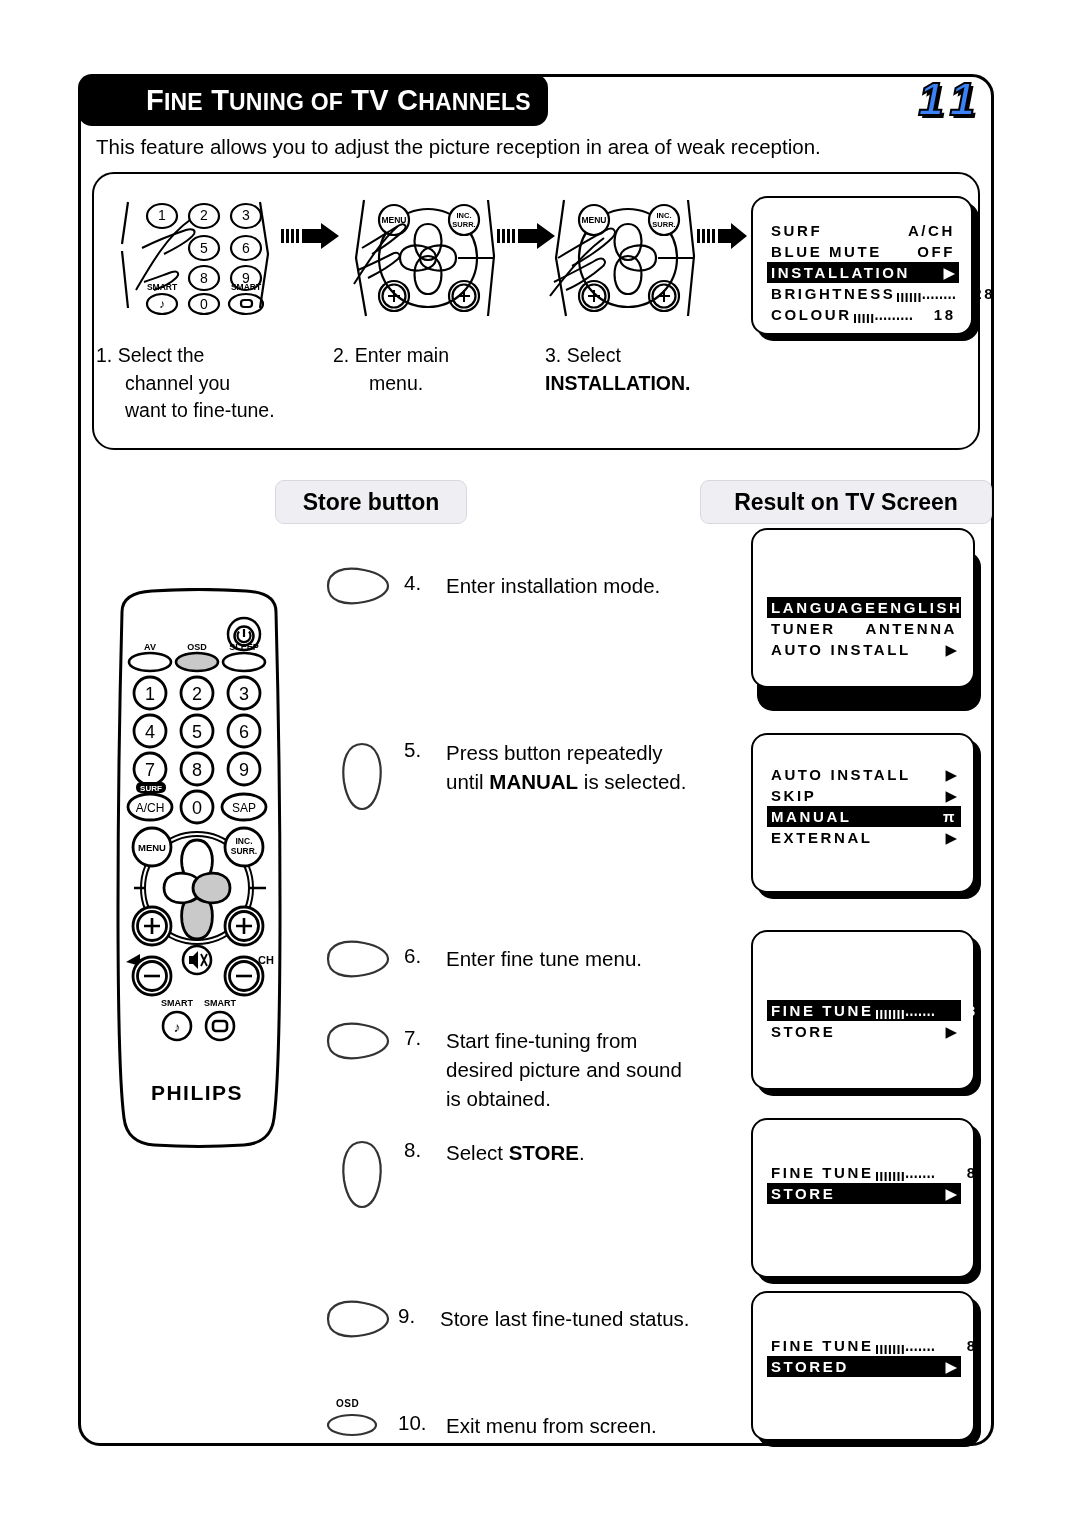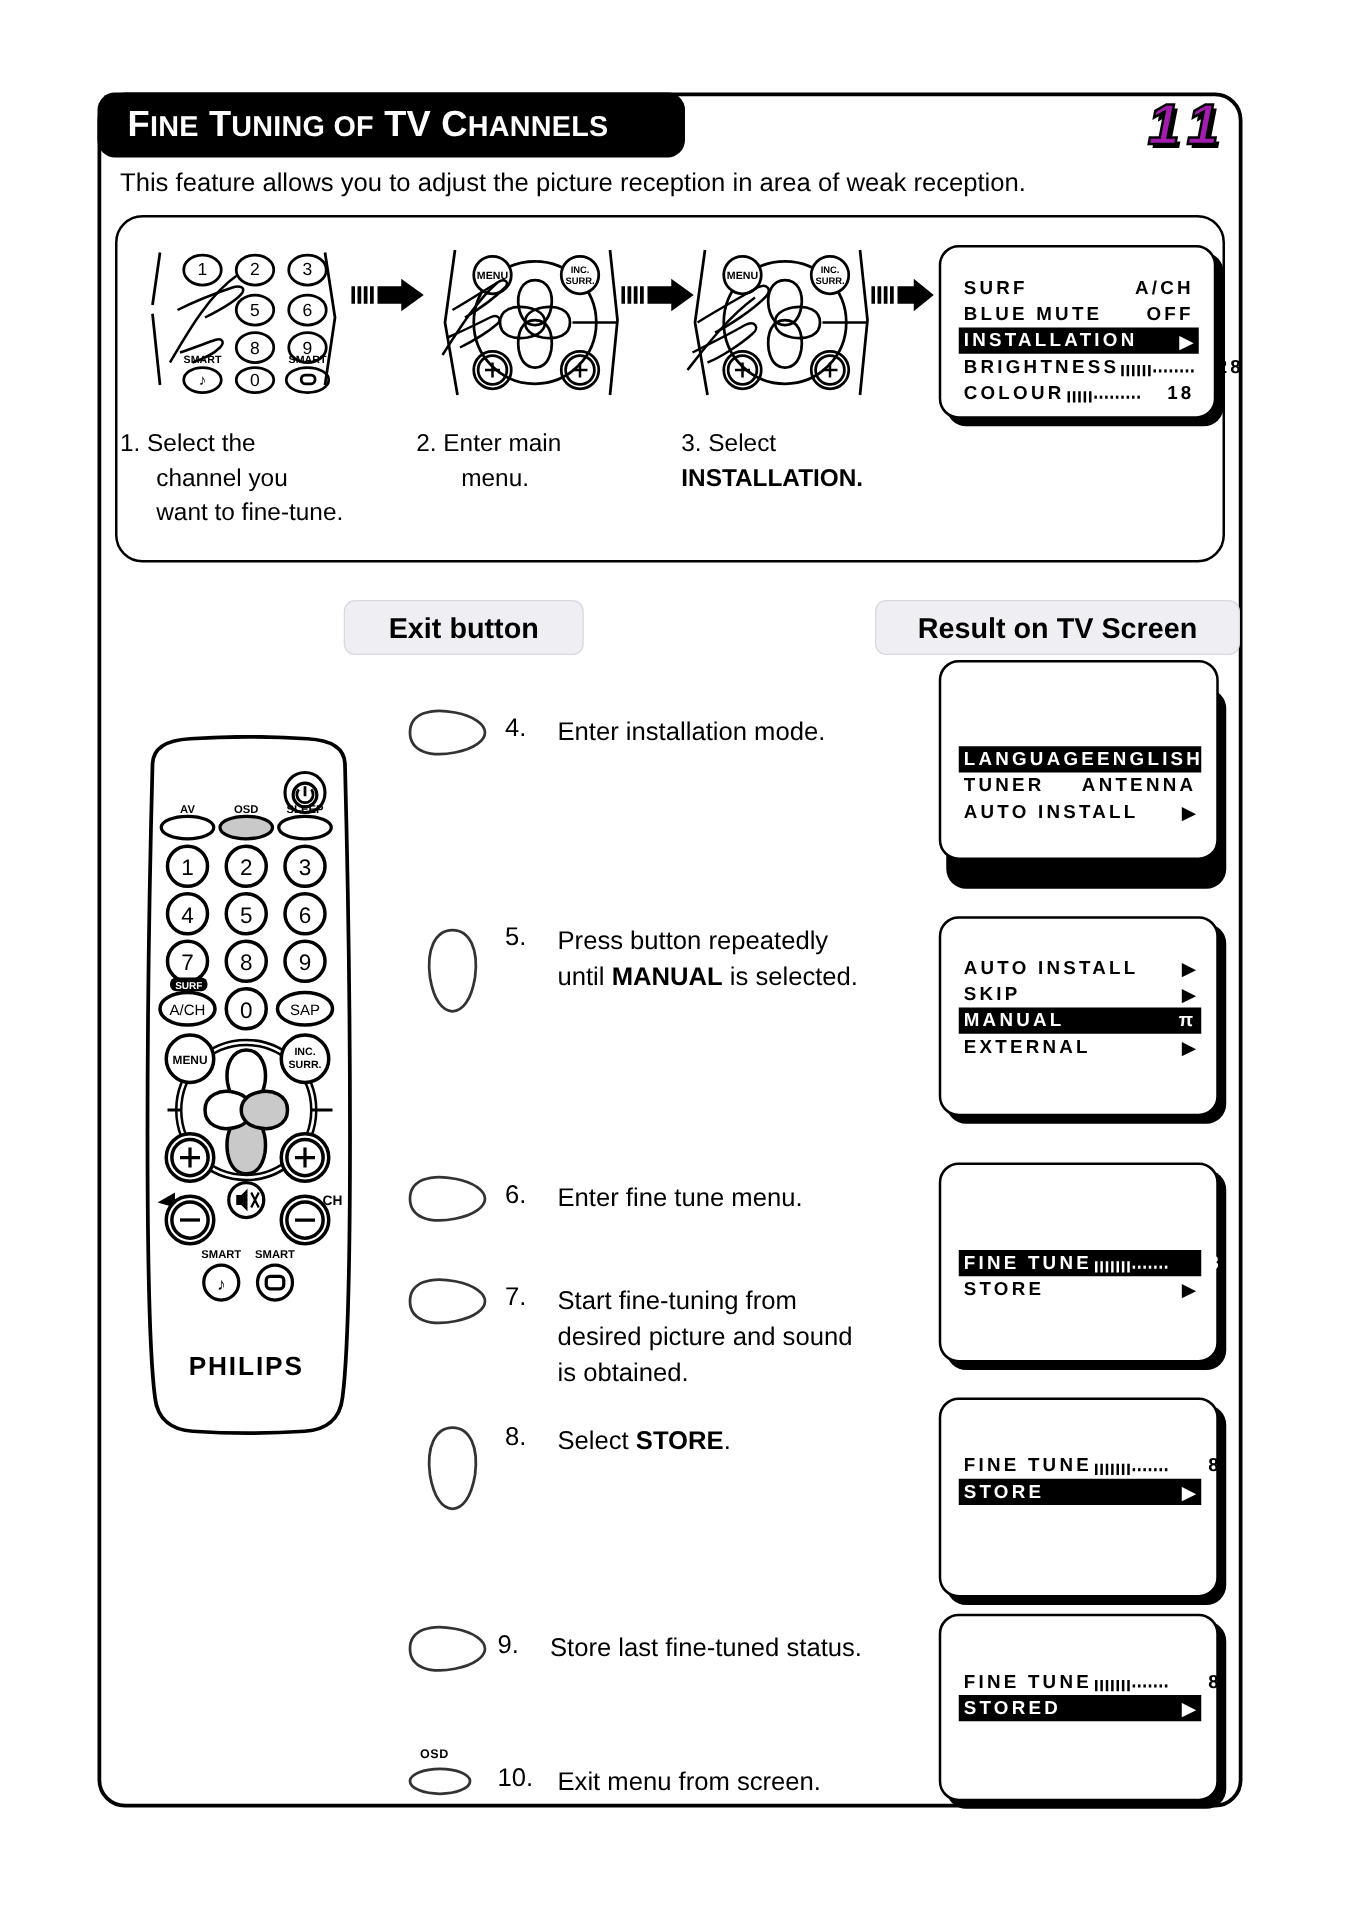--- a/index.html
+++ b/index.html
@@ -9,28 +9,28 @@
   
   .page-frame{position:absolute;left:78px;top:74px;width:916px;height:1372px;
               border:3px solid #000;border-radius:22px;background:#fff;box-sizing:border-box;}
   .page-frame-shadow{position:absolute;left:84px;top:80px;width:916px;height:1372px;
               border-radius:22px;background:#000;z-index:-1;}
 
   
   .title-banner{position:absolute;left:78px;top:74px;width:470px;height:52px;
                 background:#000;border-radius:14px 14px 14px 14px;
                 display:flex;align-items:center;box-sizing:border-box;padding-left:24px;z-index:6;}
-  .title-banner .t{color:#fff;font-weight:bold;white-space:nowrap;letter-spacing:.2px;}
+  .title-banner .t{color:#fff;font-weight:bold;white-space:nowrap;letter-spacing:.2px;margin-left:44px;}
   .t .big{font-size:29px;}
   .t .sm{font-size:23px;}
 
   
   .page-num{position:absolute;right:96px;top:72px;font-size:46px;font-weight:bold;
             font-style:italic;letter-spacing:9px;z-index:7;
-            color:#a21caf;-webkit-text-stroke:2px #000;
+            color:#3b82f6;-webkit-text-stroke:2px #000;
             text-shadow:3px 3px 0 #000;}
 
   
   .intro{position:absolute;left:96px;top:134px;width:884px;font-size:20.5px;line-height:1.3;}
 
   
   .topbox{position:absolute;left:92px;top:172px;width:888px;height:278px;
           border:2.5px solid #000;border-radius:22px;box-sizing:border-box;background:#fff;}
   .step-cap{font-size:19.5px;line-height:1.42;}
   .step-cap b{font-weight:bold;}
@@ -280,21 +280,21 @@
 <div class="step-cap" style="position:absolute;left:333px;top:342px;width:210px;">
   <span>2.</span> <span>Enter main</span><br>
   <span style="margin-left:36px;display:inline-block;">menu.</span>
 </div>
 <div class="step-cap" style="position:absolute;left:545px;top:342px;width:220px;">
   <span>3.</span> <span>Select</span><br>
   <b style="display:inline-block;">INSTALLATION.</b>
 </div>
 
 <div class="pill" style="left:275px;top:480px;width:192px;height:44px;">
-  <span>Exit button</span>
+  <span>Store button</span>
 </div>
 <div class="pill" style="left:700px;top:480px;width:292px;height:44px;">
   <span>Result on TV Screen</span>
 </div>
 
 <div class="remote">
 <svg viewBox="0 0 190 560" width="190" height="560">
   <g fill="none" stroke="#000" stroke-width="3">
     <path d="M18 24 C18 10 30 4 48 3 C78 1 112 1 142 3 C160 4 172 10 172 24
              C174 100 176 200 176 320 C176 430 174 500 170 530

